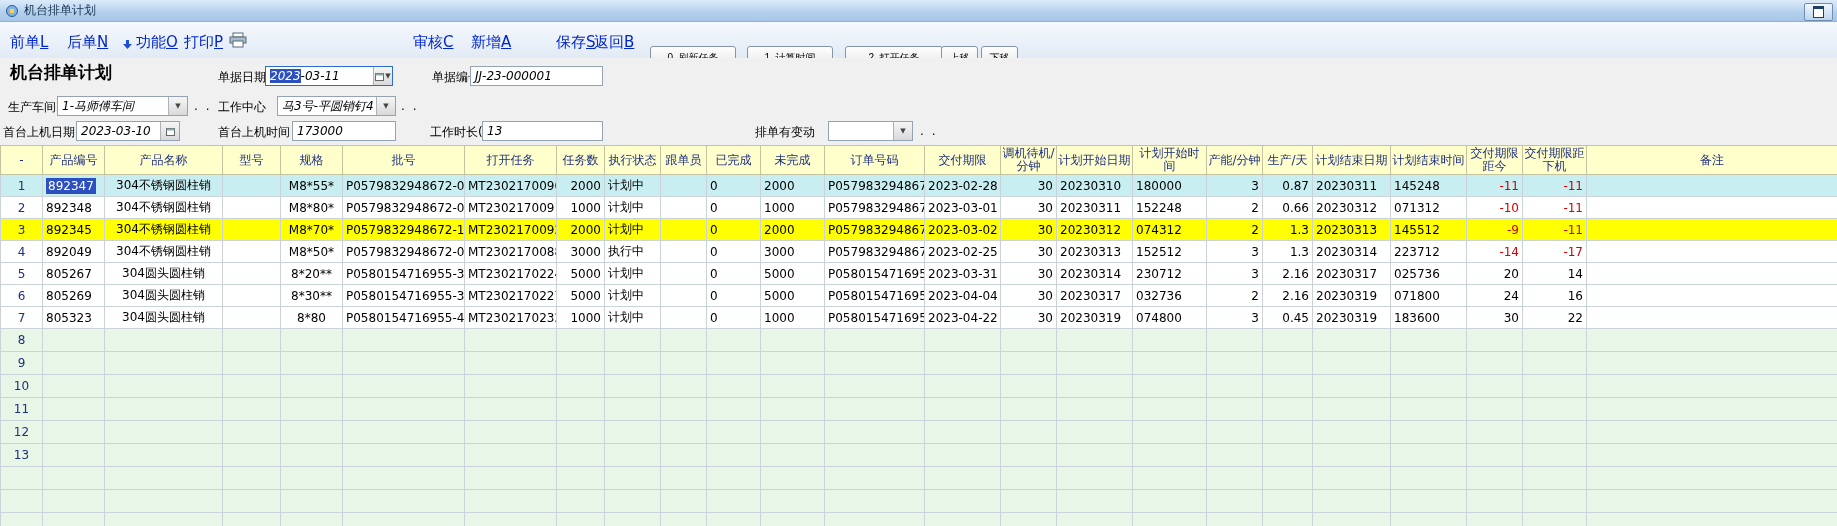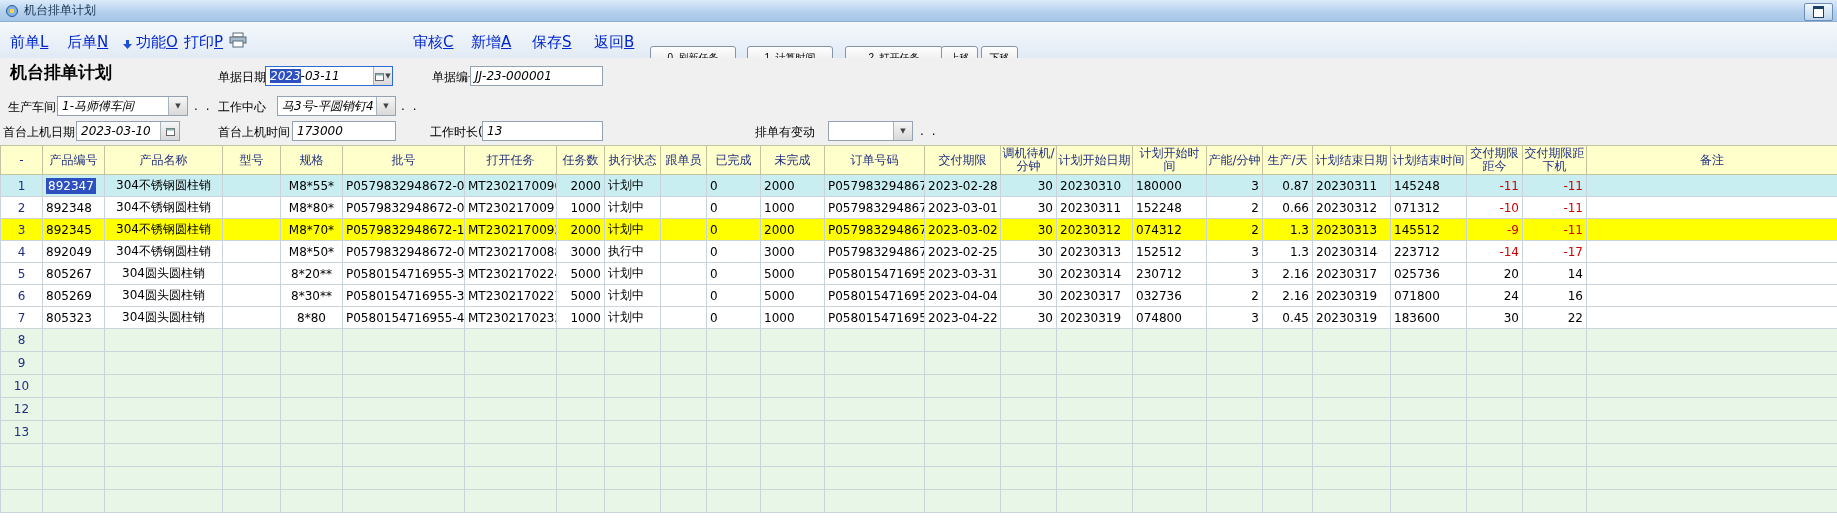--- a/index.html
+++ b/index.html
@@ -87,21 +87,21 @@
     <a class="tlink hotkey" style="left:184px">打印<u>P</u></a>
     <button class="icon-btn" style="left:226px">
       <svg width="18" height="16">
         <rect x="4" y="1" width="10" height="4" fill="#ffffff" stroke="#5a6a7a"></rect>
         <rect x="1" y="5" width="16" height="6" fill="#a8bccb" stroke="#5a6a7a"></rect>
         <rect x="4" y="9" width="10" height="6" fill="#ffffff" stroke="#5a6a7a"></rect>
       </svg>
     </button>
     <a class="tlink hotkey" style="left:413px">审核<u>C</u></a>
     <a class="tlink hotkey" style="left:471px">新增<u>A</u></a>
-    <a class="tlink hotkey" style="left:532px">保存<u>S</u></a>
+    <a class="tlink hotkey" style="left:556px">保存<u>S</u></a>
     <a class="tlink hotkey" style="left:594px">返回<u>B</u></a>
 
     <button class="tbtn" style="left:650px;width:86px">0  刷新任务</button>
     <button class="tbtn" style="left:747px;width:86px">1  计算时间</button>
     <button class="tbtn" style="left:845px;width:98px">2  打开任务</button>
     <button class="tbtn" style="left:941px;width:37px">上移</button>
     <button class="tbtn" style="left:981px;width:37px">下移</button>
   </div>
 
   <div class="form-area">
@@ -484,20 +484,46 @@
             <td></td>
             <td class="r"></td>
             <td class="r"></td>
             <td></td>
             <td></td>
             <td class="r"></td>
             <td class="r"></td>
             <td></td>
           </tr>
           <tr class="empty">
+            <td class="num">11</td>
+            <td></td>
+            <td class="c"></td>
+            <td></td>
+            <td class="c"></td>
+            <td></td>
+            <td></td>
+            <td class="r"></td>
+            <td></td>
+            <td></td>
+            <td></td>
+            <td></td>
+            <td></td>
+            <td></td>
+            <td class="r"></td>
+            <td></td>
+            <td></td>
+            <td class="r"></td>
+            <td class="r"></td>
+            <td></td>
+            <td></td>
+            <td class="r"></td>
+            <td class="r"></td>
+            <td></td>
+          </tr>
+          <tr class="empty">
             <td class="num">12</td>
             <td></td>
             <td class="c"></td>
             <td></td>
             <td class="c"></td>
             <td></td>
             <td></td>
             <td class="r"></td>
             <td></td>
             <td></td>

